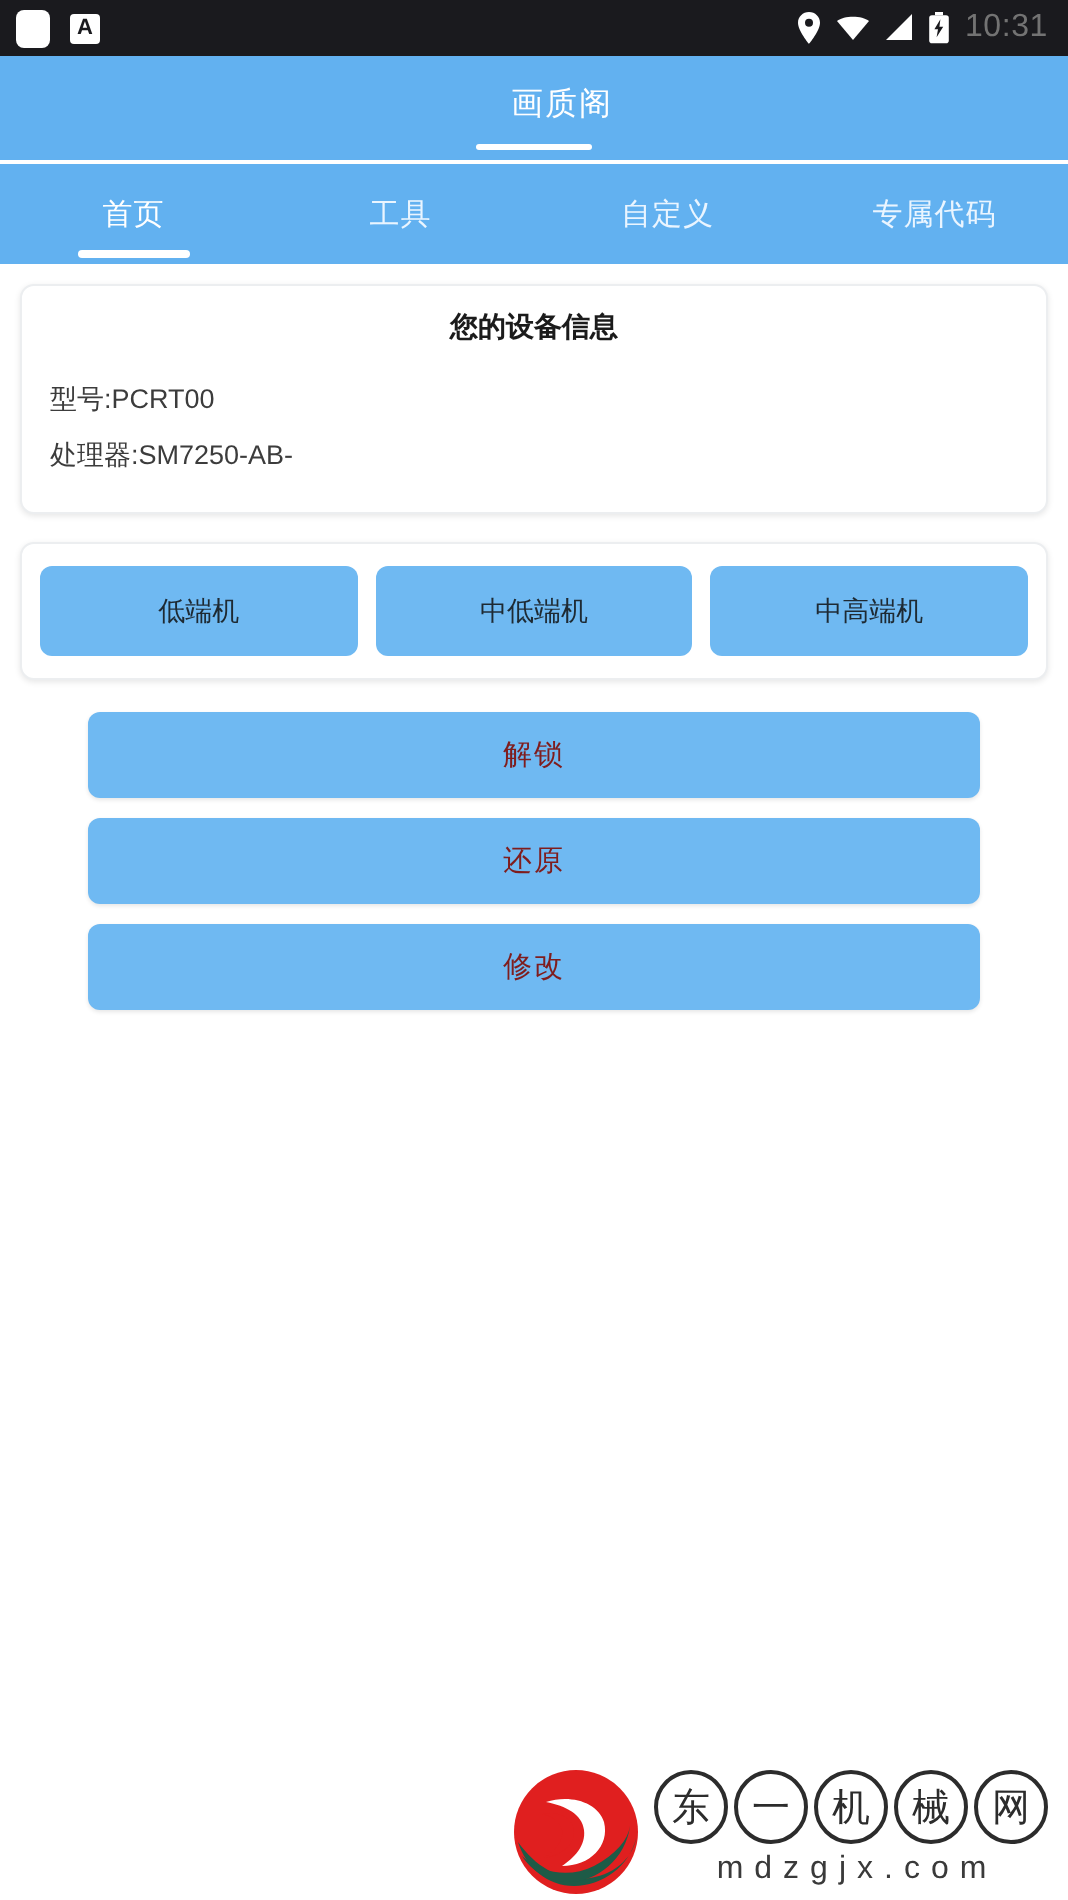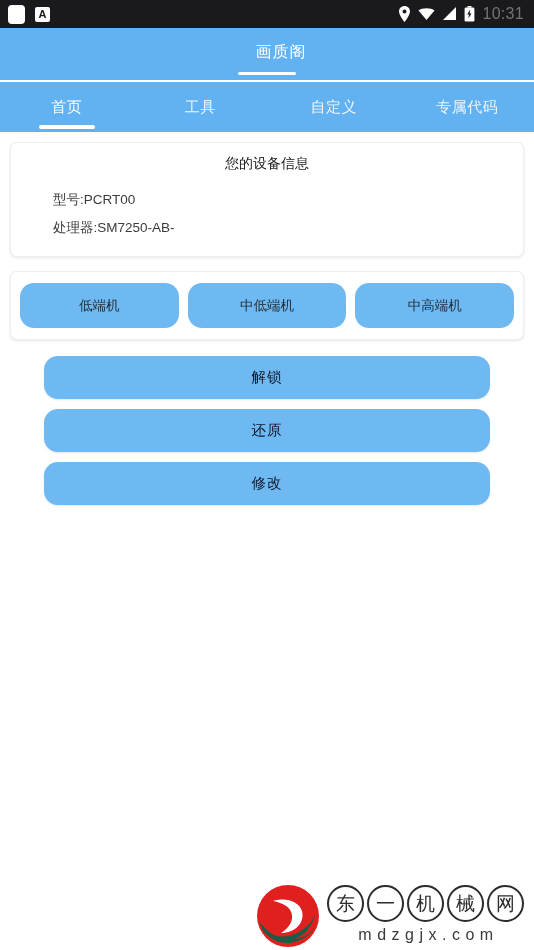--- a/index.html
+++ b/index.html
@@ -135,66 +135,65 @@
   }
 
   
   .device-card {
     padding: 12px 12px 14px 12px;
     margin-bottom: 14px;
   }
   .device-card-title {
     text-align: center;
     font-size: 14px;
-    font-weight: normal;
+    font-weight: bold;
     color: #1b1b1b;
     margin-bottom: 13px;
   }
   .device-row {
     font-size: 13.5px;
     color: #3c3c3c;
     padding: 5px 2px;
-    margin-left: 28px;
   }
 
   
   .preset-card {
     padding: 11px 9px;
     margin-bottom: 16px;
     display: flex;
     gap: 9px;
   }
   .preset-btn {
     flex: 1;
     height: 45px;
     background: #6fb9f2;
     border: none;
-    border-radius: 14px;
+    border-radius: 6px;
     color: #1e2a33;
     font-size: 13.5px;
     font-family: inherit;
     cursor: pointer;
     display: flex;
     align-items: center;
     justify-content: center;
   }
 
   
   .actions {
     padding: 0 34px;
     display: flex;
     flex-direction: column;
     gap: 10px;
   }
   .action-btn {
     height: 43px;
     background: #6fb9f2;
     border: none;
-    border-radius: 14px;
-    color: #0f172a;
+    border-radius: 6px;
+    color: #7f1d1d;
     font-size: 14.5px;
     font-family: inherit;
     letter-spacing: 1px;
     cursor: pointer;
     box-shadow: 0 1px 2px rgba(0,0,0,.10);
     display: flex;
     align-items: center;
     justify-content: center;
   }
 

